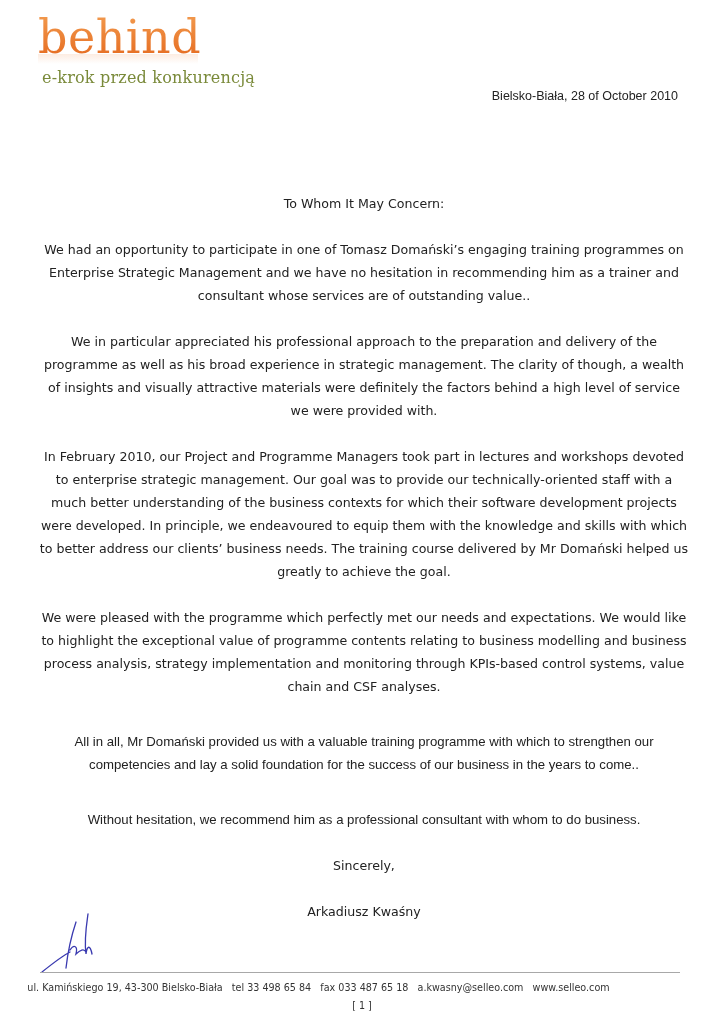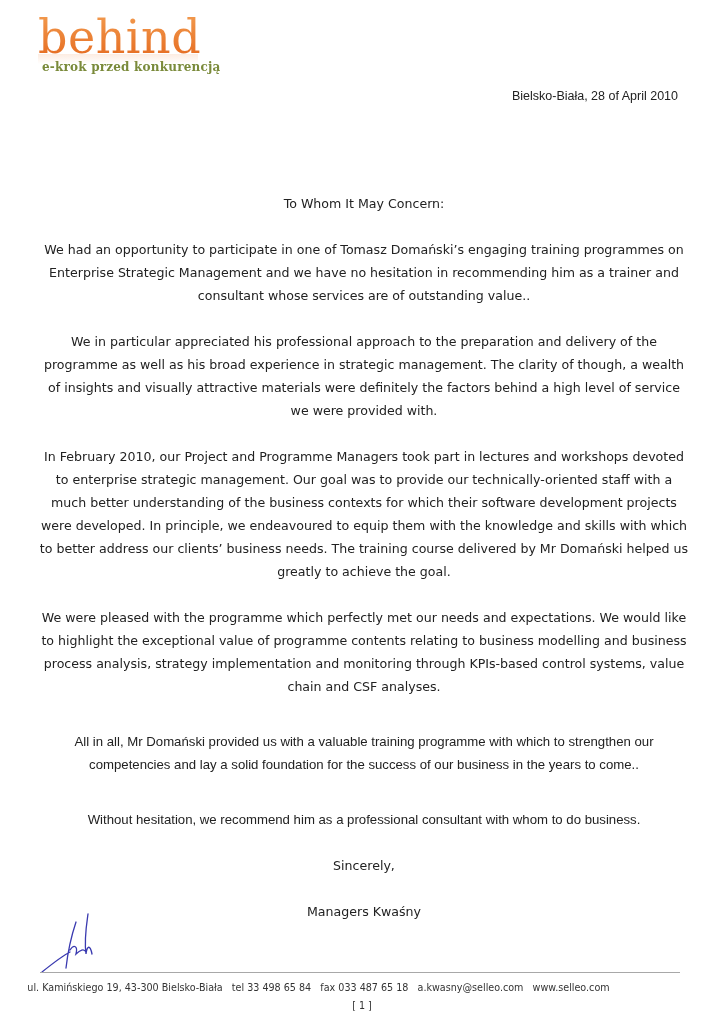--- a/index.html
+++ b/index.html
@@ -13,22 +13,22 @@
       color: #e8772e; letter-spacing: 0.5px;
       background: linear-gradient(180deg, #f29a4e 0%, #e56a1f 100%);
       -webkit-background-clip: text; background-clip: text;
       -webkit-text-fill-color: transparent;
     }
     .logo-reflect {
       position: absolute; left: 0; top: 40px; height: 10px; width: 160px;
       background: linear-gradient(180deg, rgba(240,150,90,0.18), rgba(255,255,255,0));
     }
     .logo-tag {
-      font-family: "DejaVu Serif", serif; font-size: 12px; color: #7a8a3a;
-      margin-left: 4px; letter-spacing: 0.2px; font-weight: bold;
+      font-family: "DejaVu Serif", serif; font-size: 16px; color: #7a8a3a;
+      margin-top: 8px; margin-left: 4px; letter-spacing: 0.2px;
     }
     .date {
       position: absolute; right: 46px; top: 89px; font-size: 12.5px;
       font-family: "Liberation Sans", sans-serif; color: #222;
     }
     .content {
       position: absolute; left: 39px; top: 192px; width: 650px;
       font-size: 12.6px; line-height: 23px; text-align: center;
     }
     .content p { margin: 0 0 23px 0; }
@@ -52,32 +52,32 @@
   </style>
 </head>
 <body>
 
 <div class="logo">
   <div class="logo-word">behind</div>
   <div class="logo-reflect"></div>
   <div class="logo-tag">e-krok przed konkurencją</div>
 </div>
 
-<div class="date">Bielsko-Biała, 28 of April 2010</div>
+<div class="date">Bielsko-Biała, 28 of October 2010</div>
 
 <div class="content">
   <p>To Whom It May Concern:</p>
   <p>We had an opportunity to participate in one of Tomasz Domański’s engaging training programmes on Enterprise Strategic Management and we have no hesitation in recommending him as a trainer and consultant whose services are of outstanding value..</p>
   <p>We in particular appreciated his professional approach to the preparation and delivery of the programme as well as his broad experience in strategic management. The clarity of though, a wealth of insights and visually attractive materials were definitely the factors behind a high level of service we were provided with.</p>
   <p>In February 2010, our Project and Programme Managers took part in lectures and workshops devoted to enterprise strategic management. Our goal was to provide our technically-oriented staff with a much better understanding of the business contexts for which their software development projects were developed. In principle, we endeavoured to equip them with the knowledge and skills with which to better address our clients’ business needs. The training course delivered by Mr Domański helped us greatly to achieve the goal.</p>
   <p>We were pleased with the programme which perfectly met our needs and expectations. We would like to highlight the exceptional value of programme contents relating to business modelling and business process analysis, strategy implementation and monitoring through KPIs-based control systems, value chain and CSF analyses.</p>
   <p class="narrow">All in all, Mr Domański provided us with a valuable training programme with which to strengthen our competencies and lay a solid foundation for the success of our business in the years to come..</p>
   <p class="narrow">Without hesitation, we recommend him as a professional consultant with whom to do business.</p>
   <p>Sincerely,</p>
-  <p>Managers Kwaśny</p>
+  <p>Arkadiusz Kwaśny</p>
 </div>
 
 <svg class="signature" viewBox="0 0 80 66">
   <path d="M2 62 C 12 54, 22 46, 30 42 M36 12 C 32 24, 28 40, 26 58 M30 40 C 34 34, 38 36, 36 44 C 40 40, 44 38, 46 42 M48 4 C 46 18, 44 30, 46 44 C 47 36, 50 34, 52 44" fill="none" stroke="#3a3ab0" stroke-width="1.3" stroke-linecap="round"></path>
 </svg>
 
 <div class="rule"></div>
 
 <div class="footer">
   <span>ul. Kamińskiego 19, 43-300 Bielsko-Biała</span>

